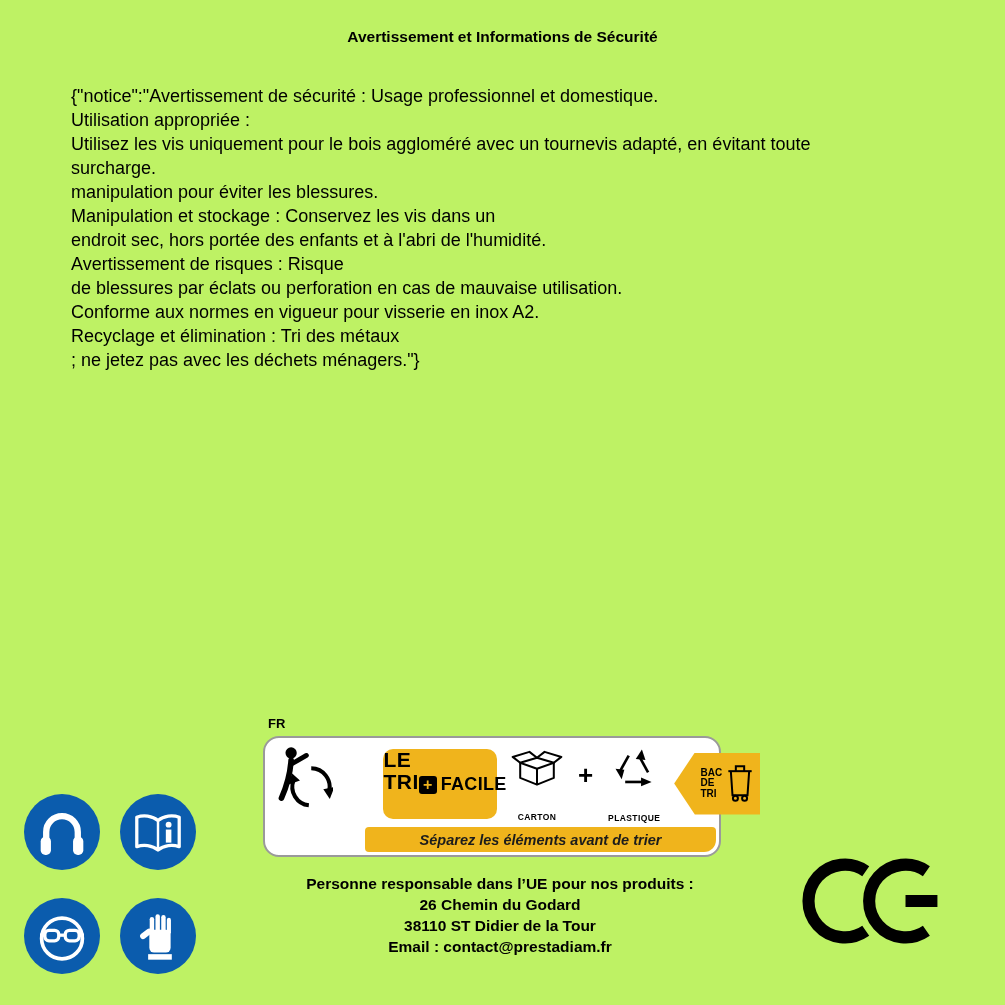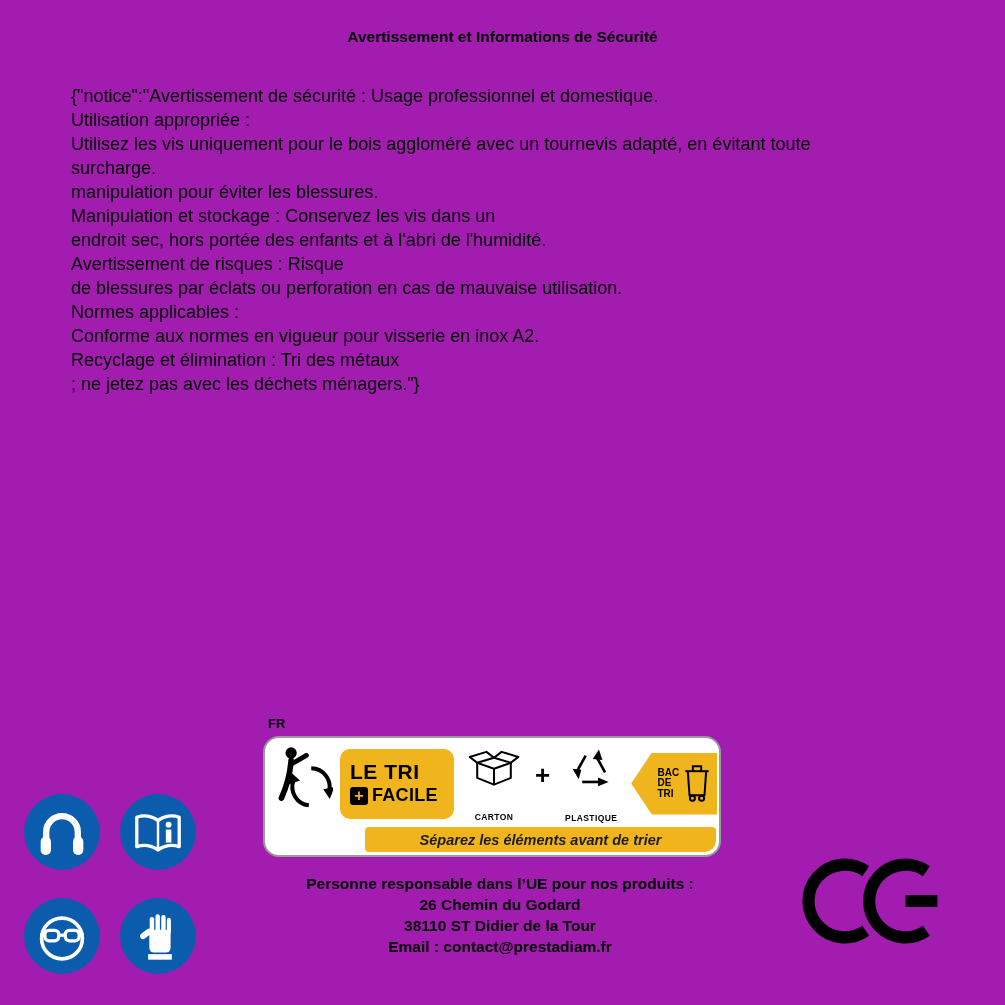--- a/index.html
+++ b/index.html
@@ -3,21 +3,21 @@
 <meta charset="utf-8">
 <style>
   :root{
     --safety-blue:#0B5CAD;
     --label-yellow:#F0B41C;
     --text:#000000;
   }
   *{margin:0;padding:0;box-sizing:border-box;}
   html,body{background:#fff;}
   .page{
-    position:relative;width:1005px;height:1005px;background:#a21caf;
+    position:relative;width:1005px;height:1005px;background:#bef264;
     font-family:"Liberation Sans", sans-serif;color:var(--text);overflow:hidden;
   }
   .title{
     position:absolute;top:28px;left:0;width:100%;text-align:center;
     font-size:15.5px;font-weight:bold;
   }
   .notice{position:absolute;top:84px;left:71px;width:900px;font-size:18px;line-height:24px;}
   .notice .line{white-space:nowrap;}
 
   
@@ -34,21 +34,21 @@
 
   
   .fr-code{position:absolute;left:268px;top:716px;font-size:13px;font-weight:bold;}
   .tri-label{
     position:absolute;left:263px;top:736px;width:458px;height:121px;
     border:2px solid #9a9a9a;border-radius:16px;background:#fff;
   }
   .tri-main{display:flex;align-items:center;height:86px;padding:5px 6px 0 10px;gap:7px;}
   .tri-badge{
     background:var(--label-yellow);border-radius:10px;width:114px;height:70px;
-    display:flex;flex-direction:column;justify-content:center;padding-left:10px;flex:0 0 auto;
+    display:flex;justify-content:center;padding-left:10px;flex:0 0 auto;margin-left:43px;
   }
   .tri-badge-top{font-size:21px;font-weight:bold;letter-spacing:.5px;line-height:22px;}
   .tri-badge-bottom{display:flex;align-items:center;gap:4px;margin-top:2px;}
   .plus-box{
     width:18px;height:18px;background:#000;color:var(--label-yellow);
     display:flex;align-items:center;justify-content:center;
     font-weight:bold;font-size:16px;border-radius:3px;line-height:1;
   }
   .tri-badge-facile{font-size:18px;font-weight:bold;letter-spacing:.3px;}
   .material{display:flex;flex-direction:column;align-items:center;gap:2px;width:66px;flex:0 0 auto;}
@@ -87,21 +87,20 @@
   <div class="notice">
     <div class="line">{"notice":"Avertissement de sécurité : Usage professionnel et domestique.</div>
     <div class="line">Utilisation appropriée :</div>
     <div class="line">Utilisez les vis uniquement pour le bois aggloméré avec un tournevis adapté, en évitant toute</div>
     <div class="line">surcharge.</div>
     <div class="line">manipulation pour éviter les blessures.</div>
     <div class="line">Manipulation et stockage : Conservez les vis dans un</div>
     <div class="line">endroit sec, hors portée des enfants et à l'abri de l'humidité.</div>
     <div class="line">Avertissement de risques : Risque</div>
     <div class="line">de blessures par éclats ou perforation en cas de mauvaise utilisation.</div>
-    <div class="line">Normes applicables :</div>
     <div class="line">Conforme aux normes en vigueur pour visserie en inox A2.</div>
     <div class="line">Recyclage et élimination : Tri des métaux</div>
     <div class="line">; ne jetez pas avec les déchets ménagers."}</div>
   </div>
 
   <div class="safety-grid">
     <div class="safety-icon">
       <span>
         <svg width="60" height="60" viewBox="0 0 76 76">
           <path d="M18 52 V38 a20 20 0 0 1 40 0 V52" fill="none" stroke="#fff" stroke-width="8"></path>

